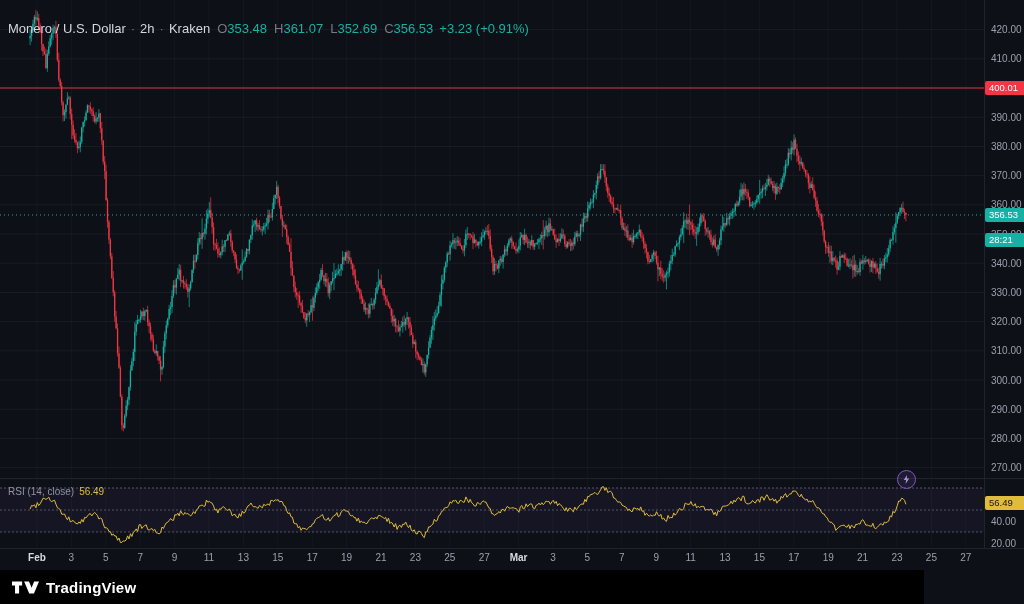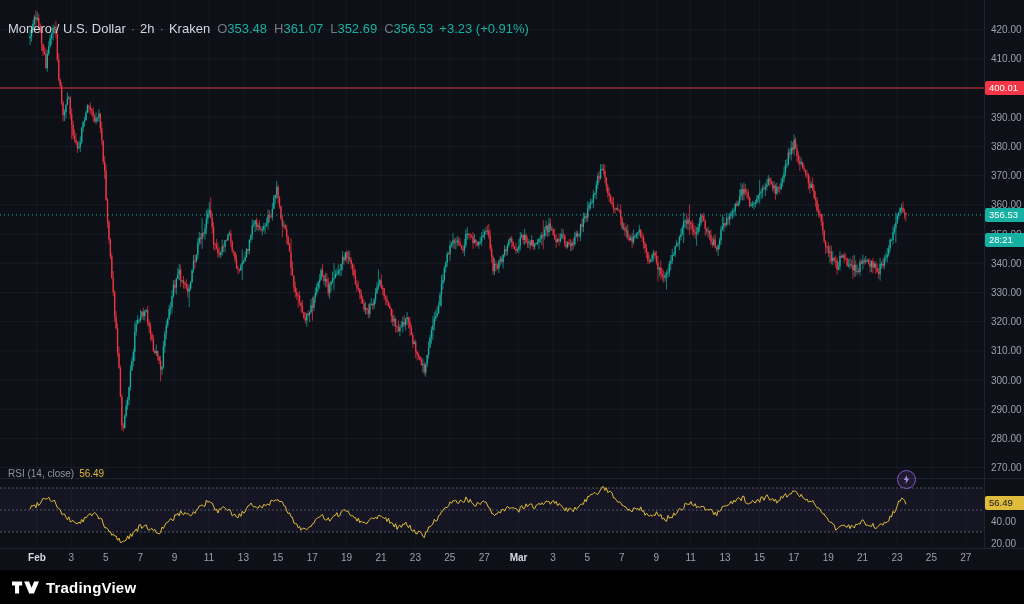--- a/index.html
+++ b/index.html
@@ -8,30 +8,30 @@
   .stage{position:relative;width:1024px;height:604px;background:#0d1017;}
   #chart-svg{position:absolute;left:0;top:0;display:block;}
   #chart-svg text{font-family:"Liberation Sans","DejaVu Sans",sans-serif;font-size:10px;fill:#9ba0ac;}
   #chart-svg text.month{fill:#d8dbe3;font-weight:700;}
   .watermark{position:absolute;left:8px;top:5px;font-size:10px;color:rgba(235,238,245,0.9);z-index:2;}
   .legend{position:absolute;left:8px;top:21px;font-size:13px;color:#d4d7df;z-index:2;white-space:nowrap;}
   .legend .sep{color:#787b86;margin:0 5px;}
   .legend .k{color:#787b86;margin-left:7px;}
   .legend .val{color:var(--up);}
   .legend .chg{color:var(--up);margin-left:6px;}
-  .rsi-legend{position:absolute;left:8px;top:468px;font-size:10px;color:#9094a0;z-index:2;}
+  .rsi-legend{position:absolute;left:8px;top:486px;font-size:10px;color:#9094a0;z-index:2;}
   .rsi-legend .rsi-val{color:var(--rsi);margin-left:5px;}
   .badge{position:absolute;left:985px;width:53px;height:14px;line-height:14px;font-size:9.5px;
     padding-left:4px;border-radius:2px;background:var(--down);color:#fff;z-index:3;}
   .badge.teal{background:var(--up);color:#fff;}
   .badge.yellow{background:var(--rsi);color:#14161c;}
   .bolt{position:absolute;left:897px;top:470px;width:19px;height:19px;border-radius:50%;
     border:1.5px solid #7e57c2;background:rgba(126,87,194,0.15);display:flex;
     align-items:center;justify-content:center;z-index:2;}
-  .footer{position:absolute;left:0;top:570px;width:1024px;height:34px;background:#000;
+  .footer{position:absolute;left:0;top:570px;width:924px;height:34px;background:#000;
     display:flex;align-items:center;z-index:2;}
   .brand{display:flex;align-items:center;gap:7px;margin-left:12px;color:#fff;
     font-size:15px;font-weight:700;letter-spacing:.2px;}
 </style>
 </head>
 <body>
 
 <div class="stage">
 
   <svg id="chart-svg" width="1024" height="570" viewBox="0 0 1024 570">

